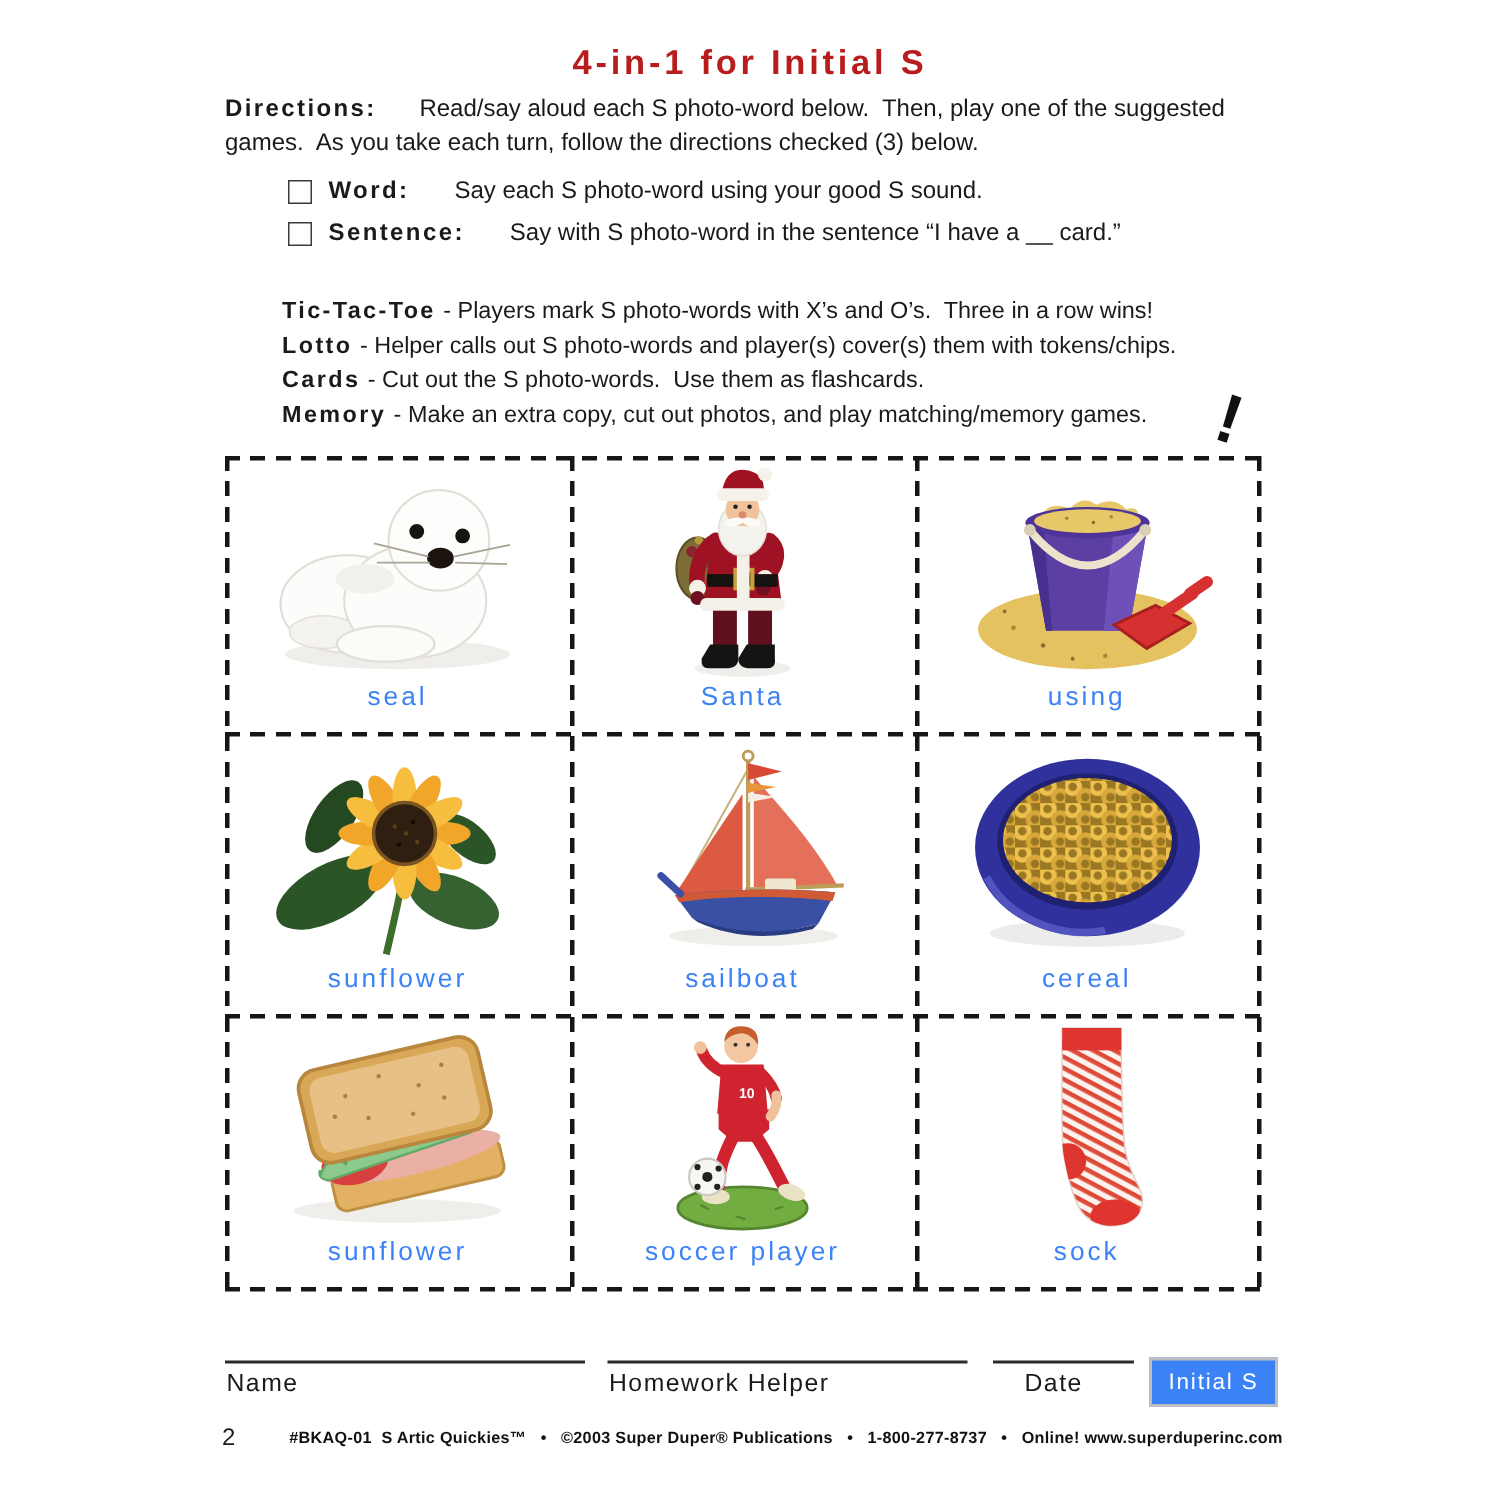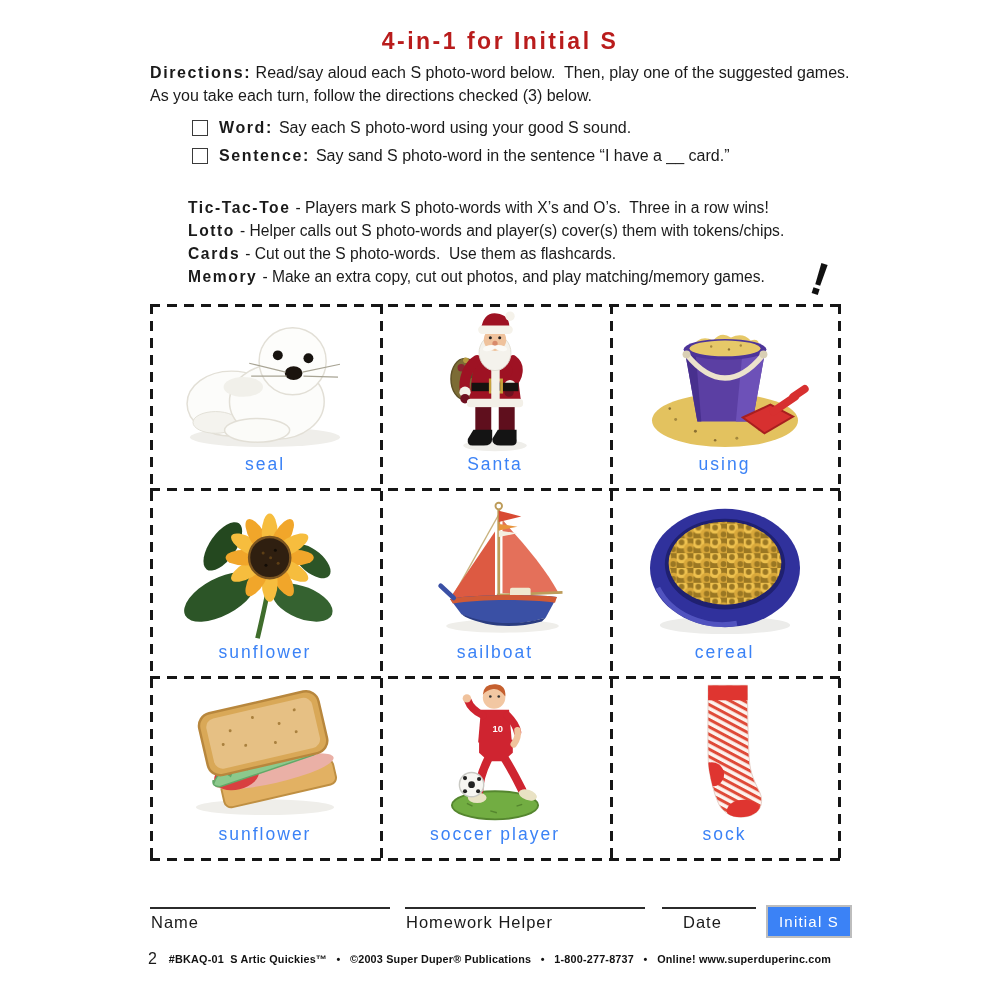--- a/index.html
+++ b/index.html
@@ -1,38 +1,38 @@
 <!DOCTYPE html>
 <html><head>
 <meta charset="utf-8">
 <style>
   html,body{margin:0;padding:0;background:#fff;}
   body{width:1000px;height:1000px;position:relative;font-family:"Liberation Sans",sans-serif;color:#1a1a1a;}
   .page{position:absolute;inset:0;background:#fff;}
-  .pre{white-space:pre-wrap;}
+  .pre{white-space:pre-wrap;margin-left:24px;}
   
   .title{position:absolute;top:28px;left:0;width:1000px;text-align:center;font-size:23px;font-weight:700;letter-spacing:2.5px;margin:0;color:#b91c1c;}
   
   .directions{position:absolute;left:150px;top:61px;width:716px;font-size:16px;line-height:23px;margin:0;}
   .kw{letter-spacing:1.6px;font-weight:bold;}
   
   .checks{position:absolute;left:192px;top:114px;}
   .check-row{display:flex;align-items:center;height:28px;font-size:16px;}
   .box{width:14px;height:14px;border:1.8px solid #3a3a3a;margin-right:11px;flex:0 0 auto;background:#fff;}
   .check-row .kw{margin-right:6px;}
   
   .games{position:absolute;left:188px;top:199px;}
   .game-row{height:23px;font-size:15.6px;white-space:nowrap;}
   .game-row .t{margin-left:5px;}
   
   .cutmark{position:absolute;left:812px;top:252px;font-size:46px;font-weight:700;transform:rotate(18deg);color:#111;}
   
   .grid{position:absolute;left:150px;top:304px;width:691px;height:557px;display:grid;grid-template-columns:230px 230px 229px;grid-template-rows:184px 188px 182px;}
   .cell{display:flex;flex-direction:column;align-items:center;justify-content:flex-end;overflow:hidden;}
-  .photo{flex:1;display:flex;align-items:flex-end;justify-content:center;width:100%;}
+  .photo{flex:1;display:flex;align-items:center;justify-content:center;width:100%;}
   .caption{font-size:17.5px;letter-spacing:2px;margin:0 0 13px 0;color:#3b82f6;}
   
   .hline{position:absolute;height:3px;left:150px;width:691px;background:repeating-linear-gradient(to right,#161616 0 10px,transparent 10px 17px);}
   .vline{position:absolute;width:3px;top:304px;height:557px;background:repeating-linear-gradient(to bottom,#161616 0 10px,transparent 10px 17px);}
   
   .blank{position:absolute;height:2px;background:#2b2b2b;top:907px;}
   .blank.name{left:150px;width:240px;}
   .blank.helper{left:405px;width:240px;}
   .blank.date{left:662px;width:94px;}
   .flabel{position:absolute;top:913px;font-size:16.5px;letter-spacing:1px;}
@@ -56,21 +56,21 @@
 
   <div class="checks">
     <div class="check-row">
       <span class="box"></span>
       <span class="kw">Word:</span>
       <span class="pre">Say each S photo-word using your good S sound.</span>
     </div>
     <div class="check-row">
       <span class="box"></span>
       <span class="kw">Sentence:</span>
-      <span class="pre">Say sand S photo-word in the sentence “I have a __ card.”</span>
+      <span class="pre">Say with S photo-word in the sentence “I have a __ card.”</span>
     </div>
   </div>
 
   <div class="games">
     <div class="game-row"><span class="kw">Tic-Tac-Toe</span><span class="t pre">- Players mark S photo-words with X’s and O’s.  Three in a row wins!</span></div>
     <div class="game-row"><span class="kw">Lotto</span><span class="t pre">- Helper calls out S photo-words and player(s) cover(s) them with tokens/chips.</span></div>
     <div class="game-row"><span class="kw">Cards</span><span class="t pre">- Cut out the S photo-words.  Use them as flashcards.</span></div>
     <div class="game-row"><span class="kw">Memory</span><span class="t pre">- Make an extra copy, cut out photos, and play matching/memory games.</span></div>
   </div>
 

